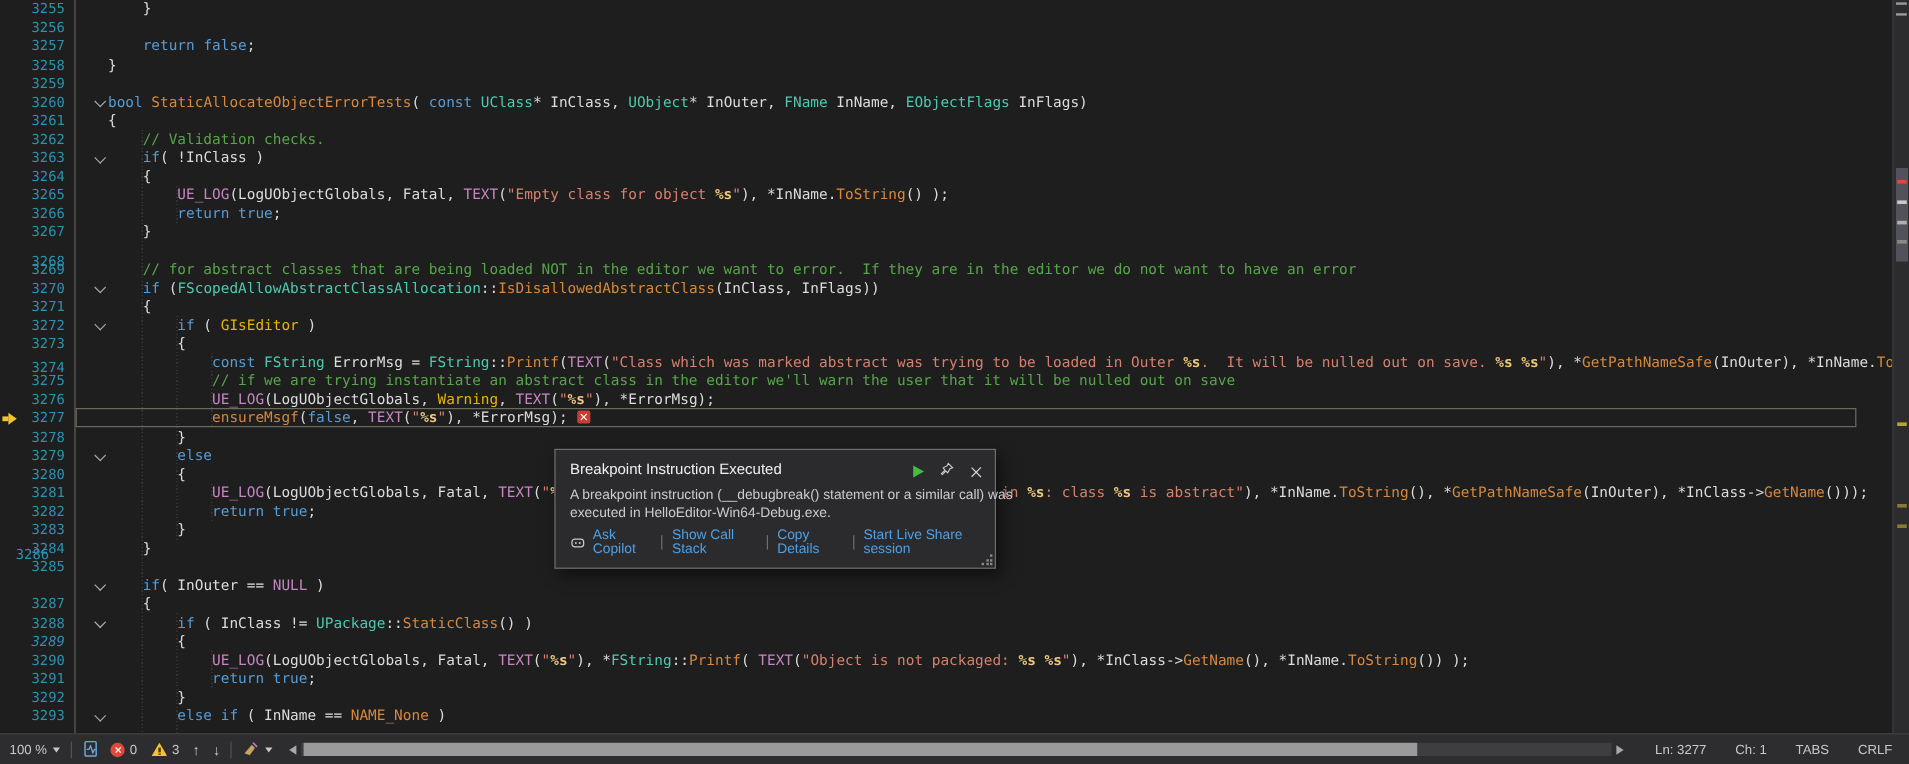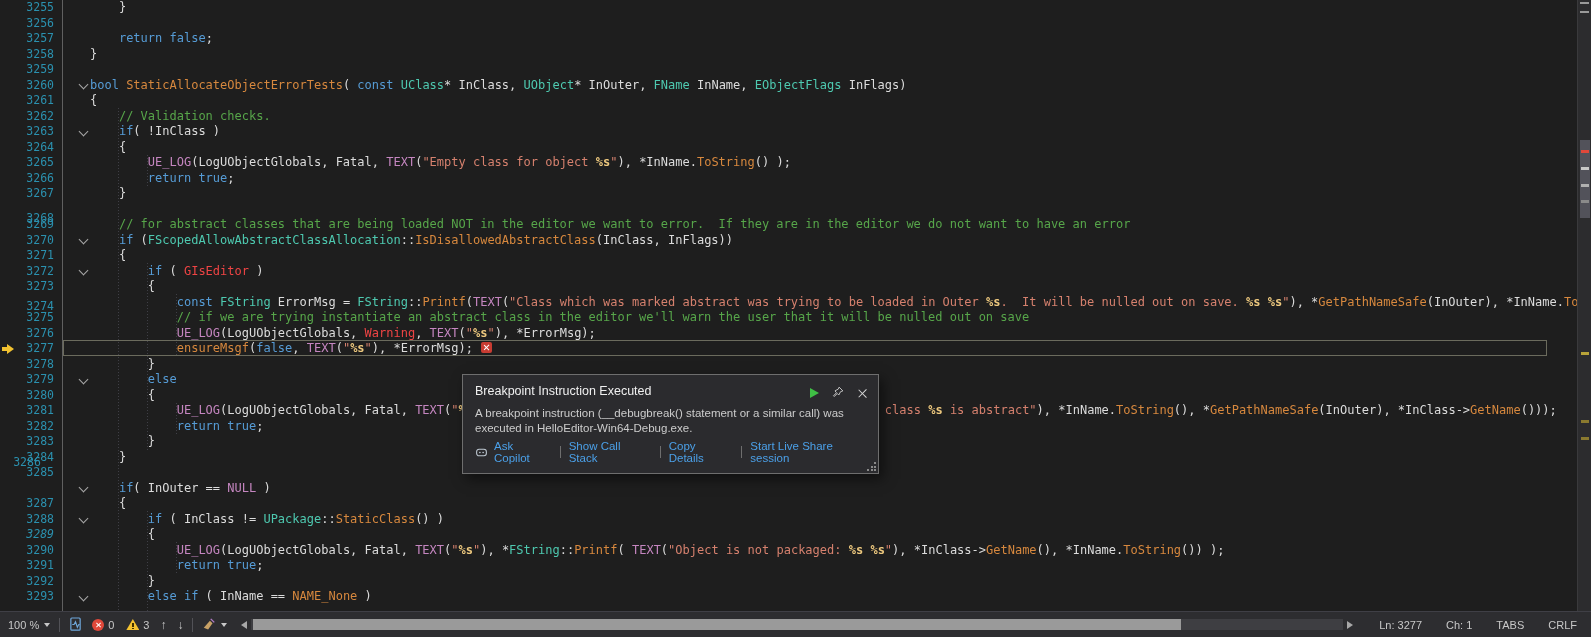--- a/index.html
+++ b/index.html
@@ -11,34 +11,34 @@
   .ln{position:absolute;left:0;width:54px;text-align:right;height:15.5px;line-height:15.5px;
       font-size:11.5px;color:#2b91af;}
   .gutter-sep{position:absolute;left:62px;top:0;bottom:0;width:1px;background:#707070;opacity:.8;}
   .fold-col{position:absolute;left:78px;top:0;width:12px;height:100%;}
   .chev{position:absolute;left:2px;width:6px;height:6px;border-right:1.3px solid #a8a8a8;
         border-bottom:1.3px solid #a8a8a8;transform:rotate(45deg);}
   .code-area{position:absolute;left:90px;top:0;right:0;height:100%;}
   .cl{position:absolute;left:0;height:15.5px;line-height:15.5px;font-size:12px;white-space:pre;}
   .tk-pl{color:#dcdcdc}.tk-kw{color:#569cd6}.tk-ty{color:#4ec9b0}.tk-fn{color:#d7883e}
   .tk-st{color:#d6816e}.tk-fs{color:#edc87e;font-weight:bold}.tk-mc{color:#c586c0}
-  .tk-cm{color:#57a64a}.tk-gl{color:#ef4444}
+  .tk-cm{color:#57a64a}.tk-gl{color:#eab308}
   .ig{position:absolute;width:1px;background-image:repeating-linear-gradient(to bottom,#3f3f46 0 1px,transparent 1px 3px);}
   .cur-line-box{position:absolute;left:63px;top:340px;width:1484px;height:16px;border:1px solid #6b6b5d;
                 box-sizing:border-box;pointer-events:none;}
   .exec-arrow{position:absolute;left:2px;top:344px;display:flex;align-items:center;height:10px;}
   .exec-tail{width:5px;height:4px;background:#f2c230;display:inline-block;}
   .exec-head{width:0;height:0;border-left:7px solid #f2c230;border-top:5px solid transparent;
              border-bottom:5px solid transparent;display:inline-block;}
   .inline-err{display:inline-block;position:relative;width:11px;height:11px;margin-left:8px;
               background:#c83c32;border-radius:2px;vertical-align:-1px;}
   .inline-err::before,.inline-err::after{content:"";position:absolute;left:5px;top:2px;width:1.4px;height:7px;background:#fff;}
   .inline-err::before{transform:rotate(45deg);} .inline-err::after{transform:rotate(-45deg);}
   
-  .popup{position:absolute;left:462px;top:374px;width:417px;height:100px;background:#2b2b2e;
+  .popup{position:absolute;left:462px;top:374px;width:368px;height:100px;background:#2b2b2e;
          border:1px solid #6e6e6e;box-shadow:4px 5px 12px rgba(0,0,0,.5);z-index:10;
          font-family:"Liberation Sans",sans-serif;box-sizing:border-box;}
   .popup-title{position:absolute;left:12px;top:9px;font-size:12.5px;color:#f0f0f0;}
   .popup-controls{position:absolute;right:10px;top:9px;display:flex;align-items:center;gap:13px;}
   .play{width:0;height:0;border-left:9px solid #3fbf45;border-top:5.5px solid transparent;
         border-bottom:5.5px solid transparent;}
   .xbtn{position:relative;width:11px;height:11px;}
   .xbtn::before,.xbtn::after{content:"";position:absolute;left:5px;top:0;width:1.4px;height:11px;background:#d8d8d8;}
   .xbtn::before{transform:rotate(45deg);} .xbtn::after{transform:rotate(-45deg);}
   .popup-body{position:absolute;left:12px;top:31px;width:396px;font-size:11.5px;line-height:15px;color:#cccccc;}

